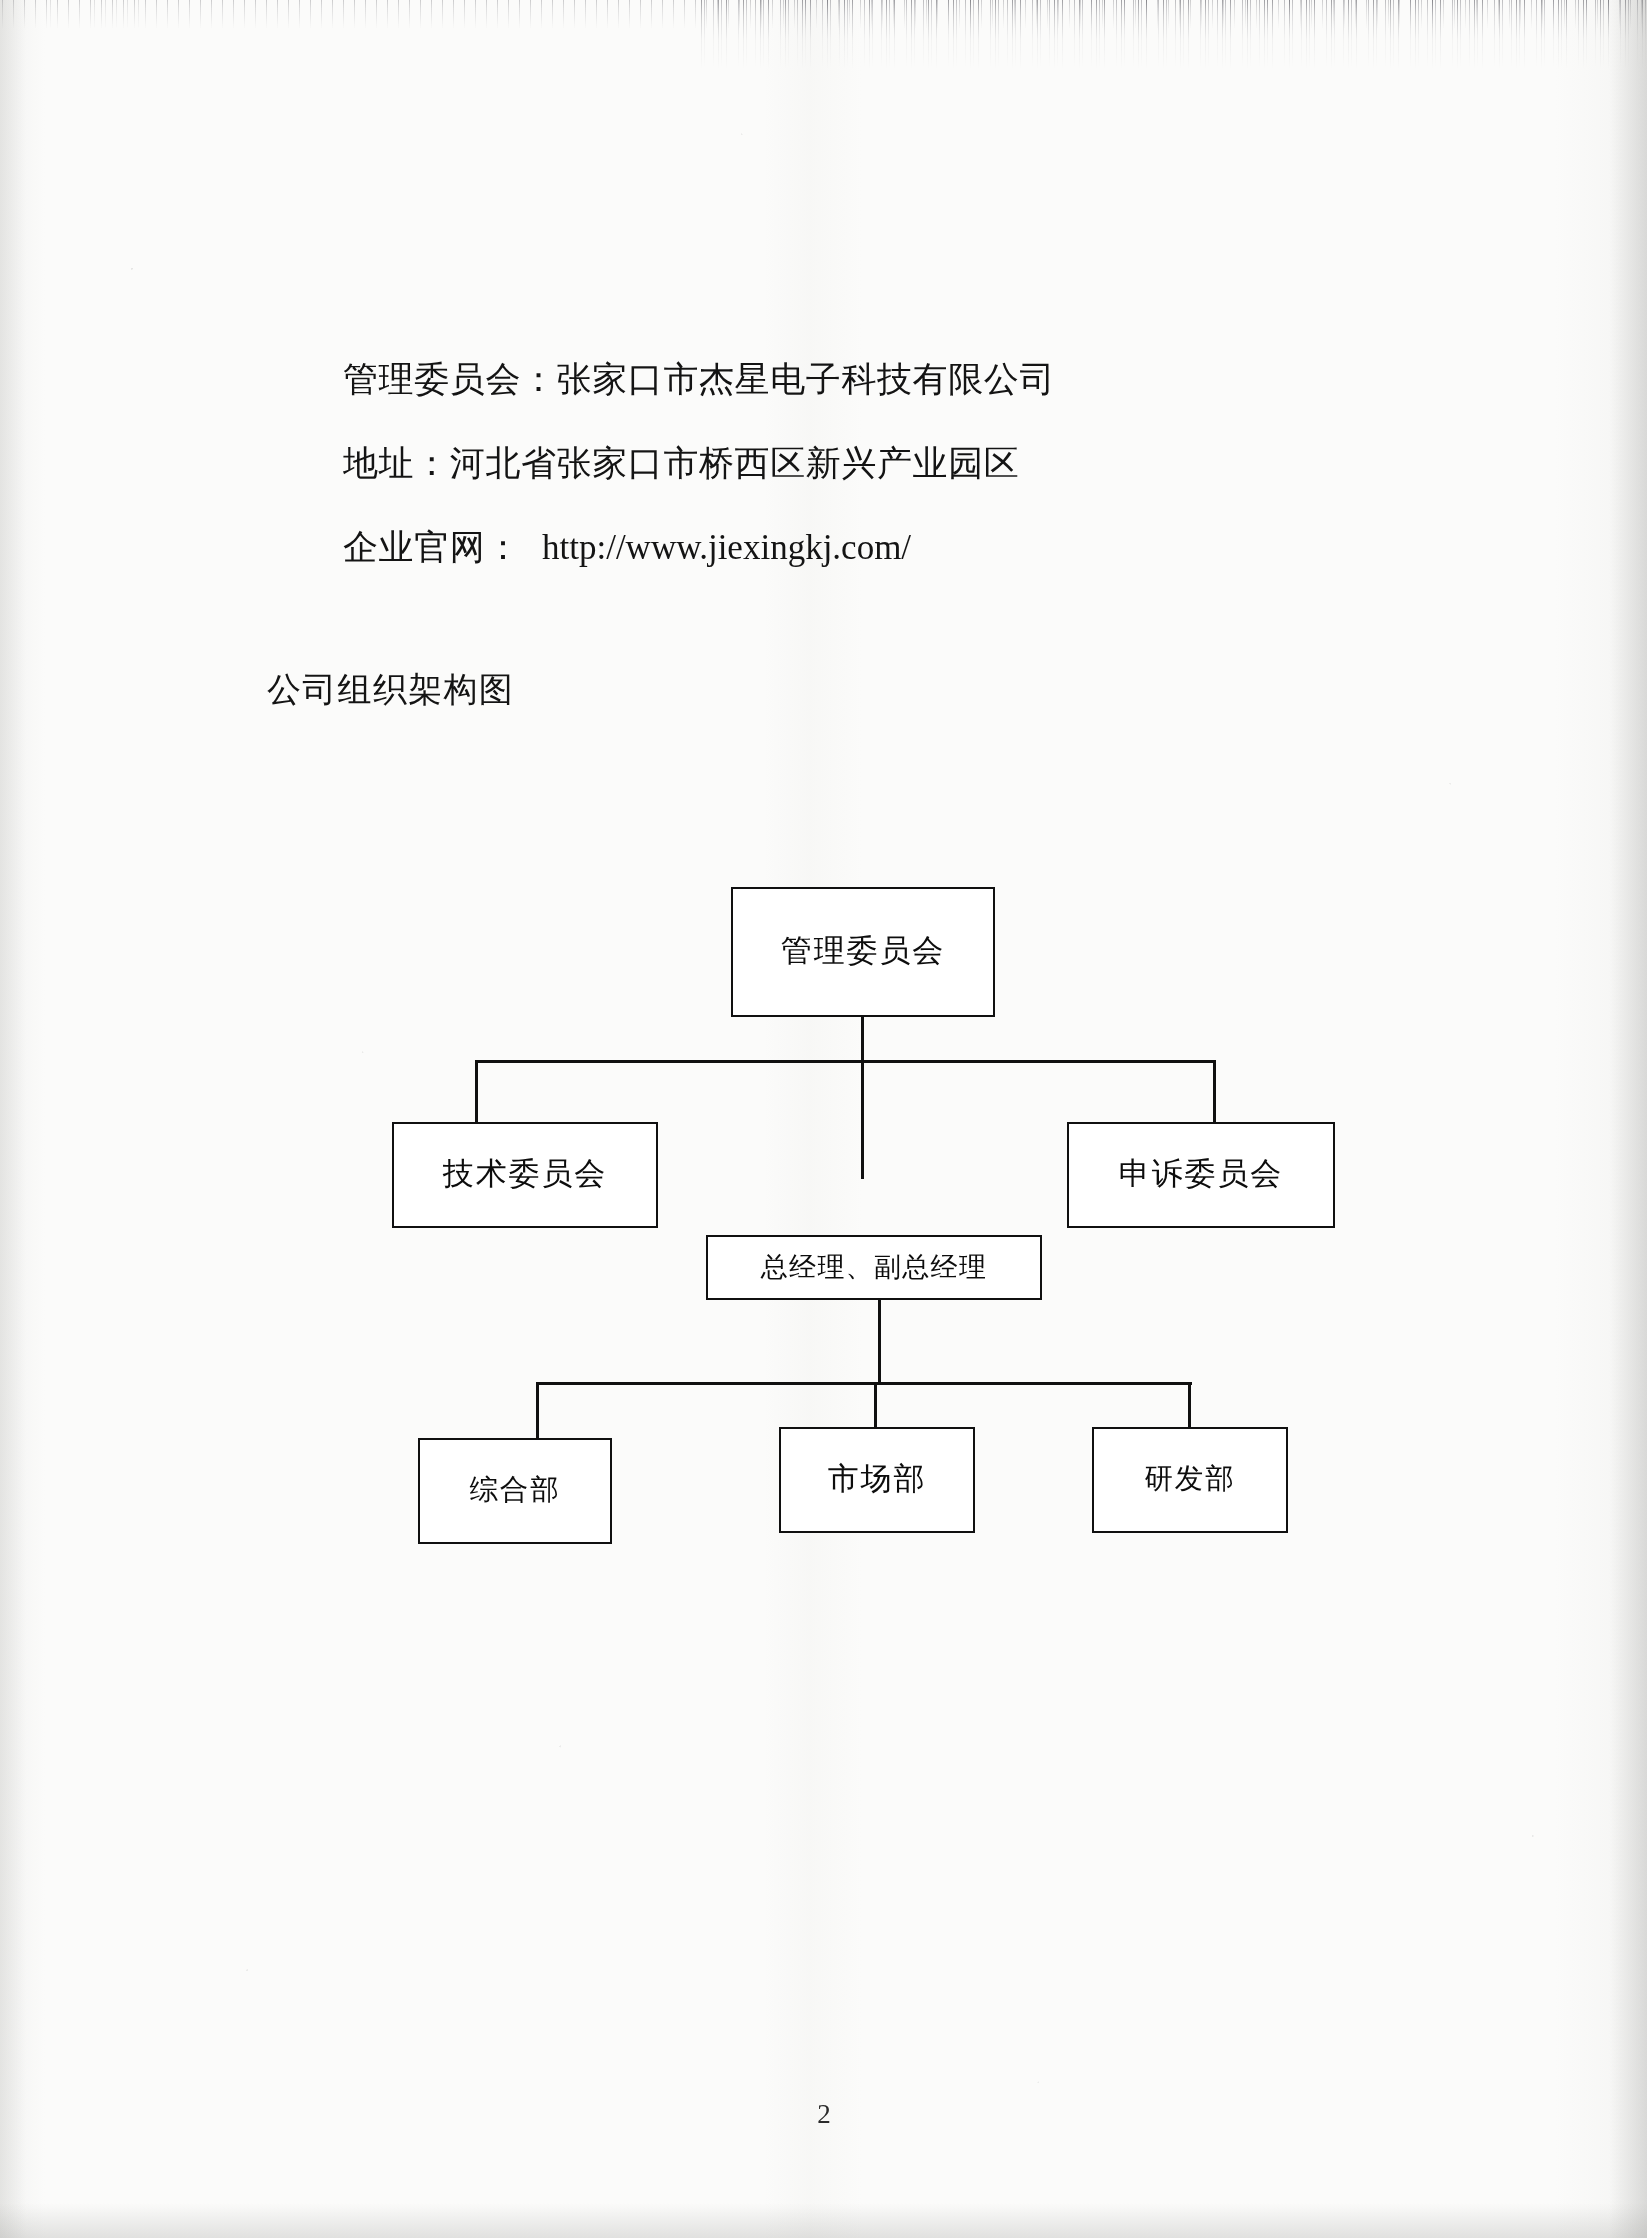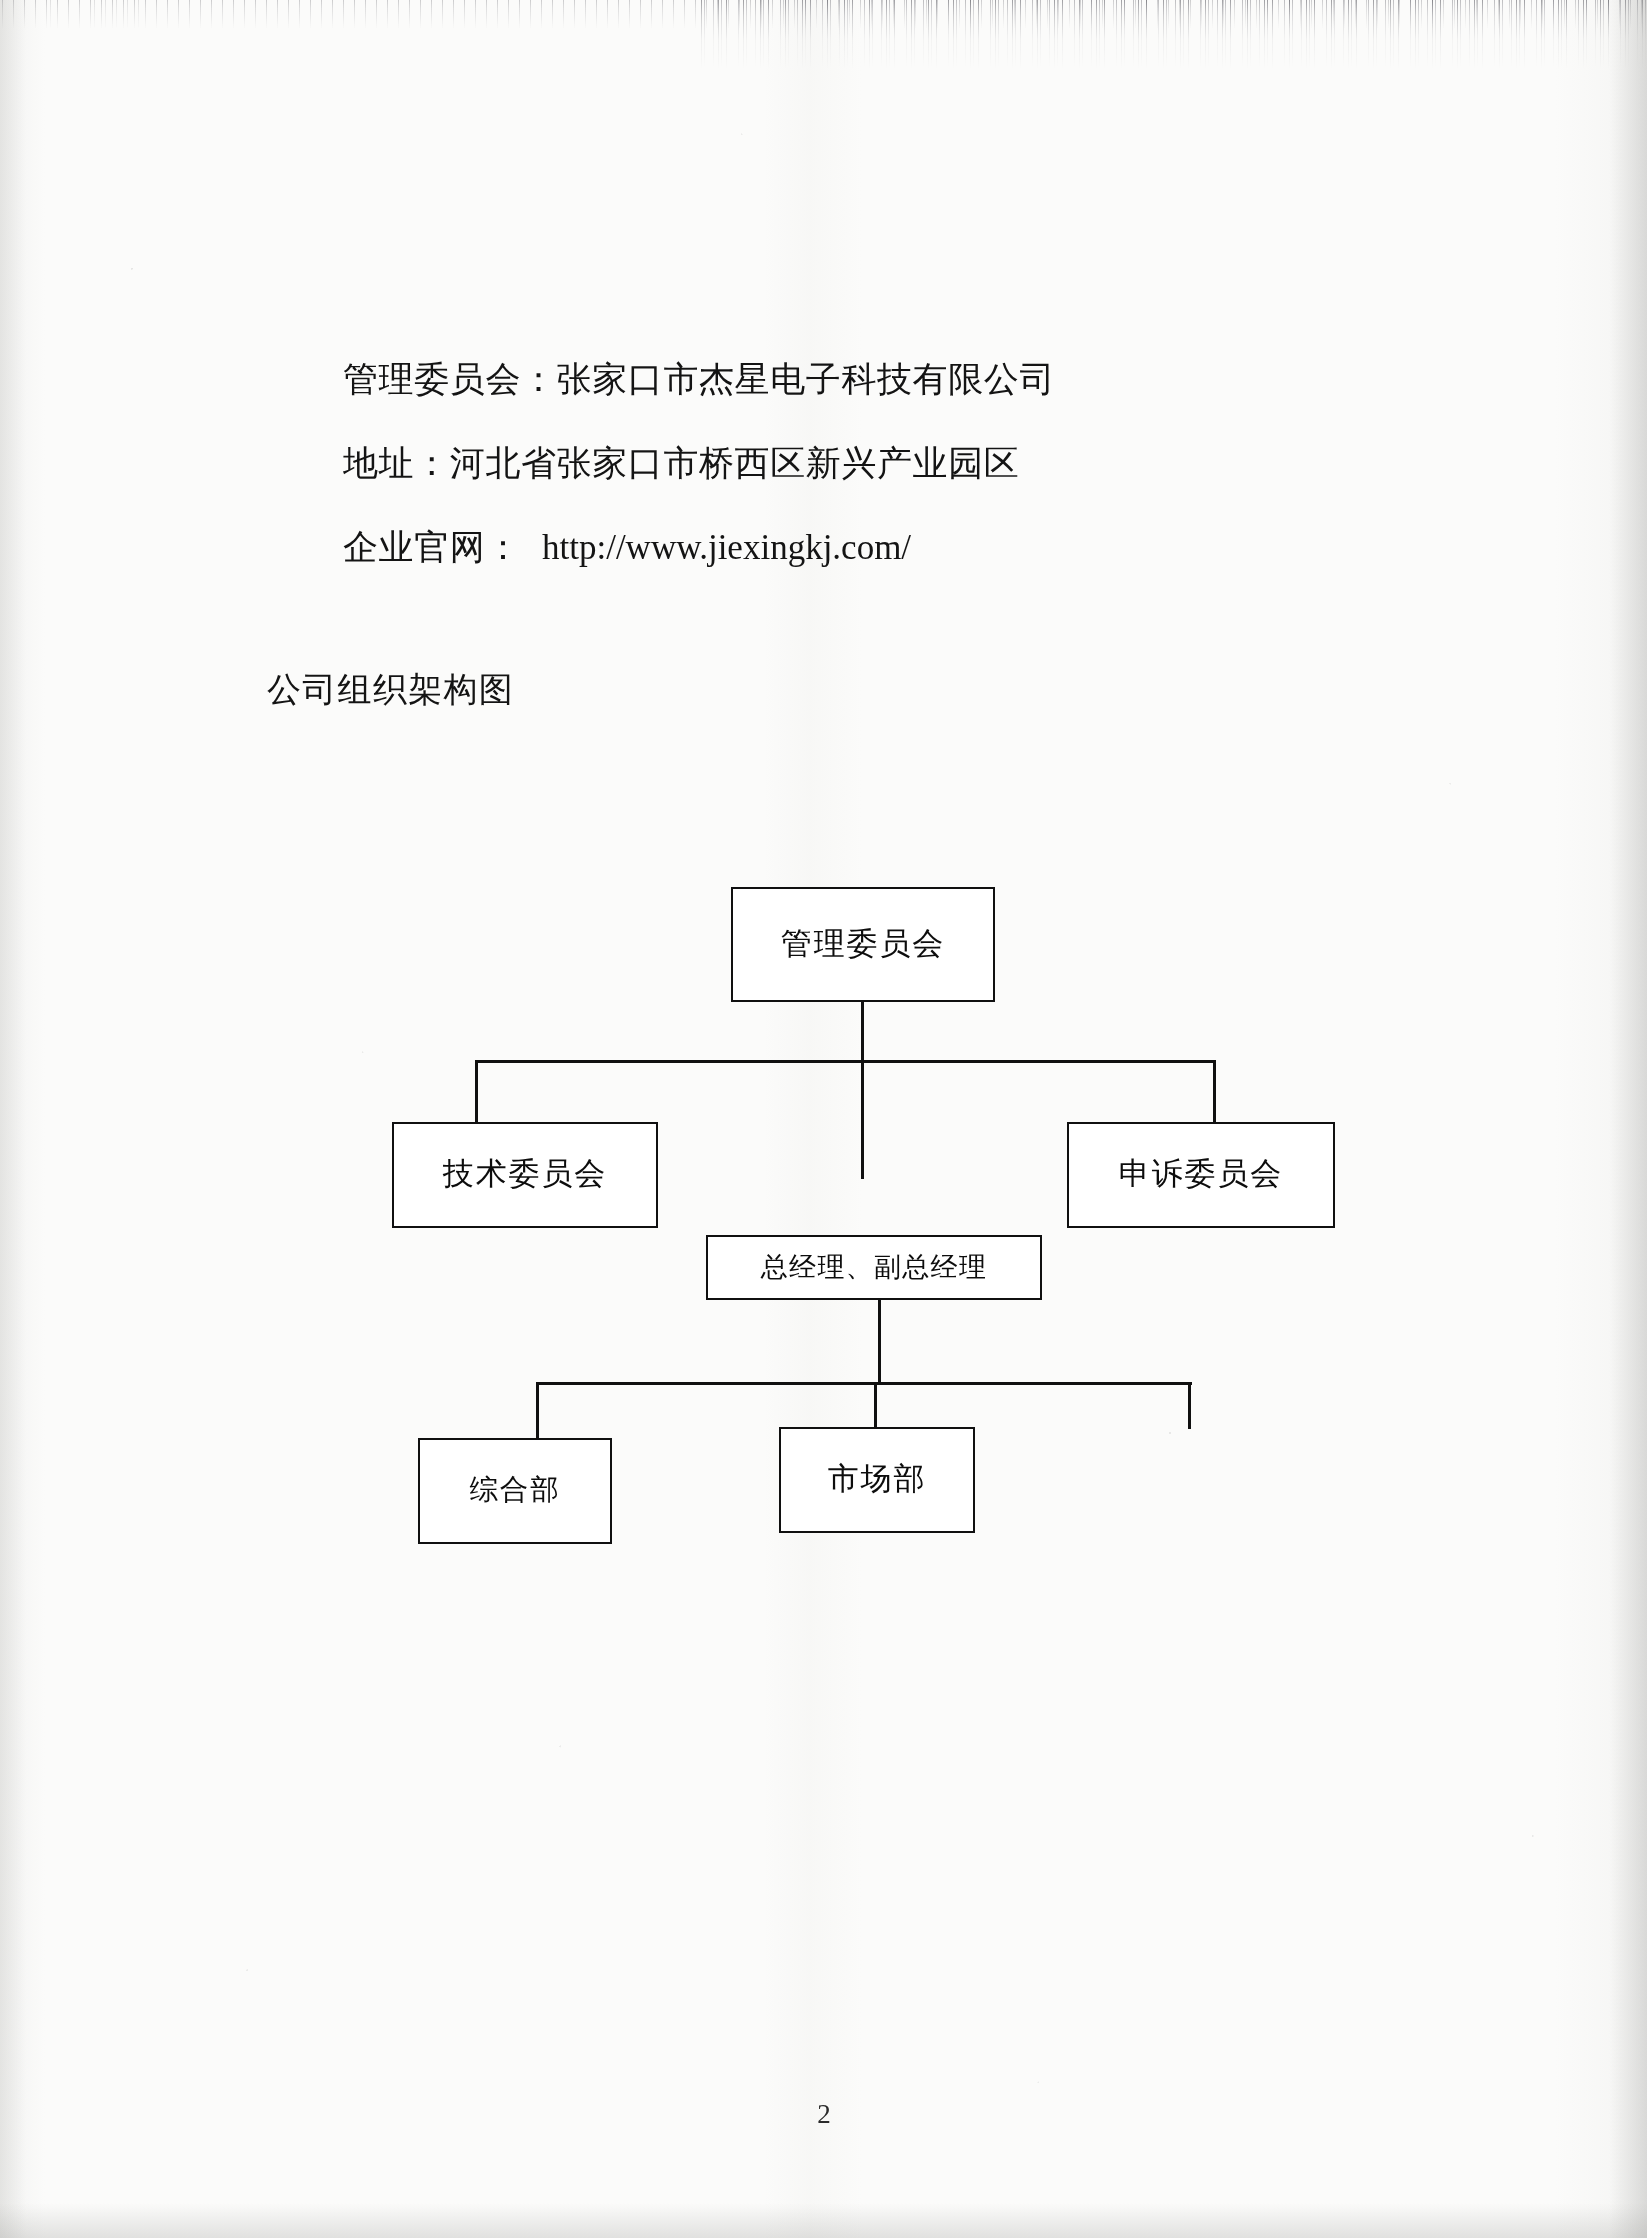--- a/index.html
+++ b/index.html
@@ -111,21 +111,21 @@
     border:2.6px solid #101010;
     background:#ffffff;
     display:flex; align-items:center; justify-content:center;
     color:#0d0d0d;
     font-family:"DejaVu Serif","Liberation Serif",serif;
     letter-spacing:1.9px;
     box-sizing:border-box;
   }
   .node span{ display:block; transform:translateY(-0.6px); }
 
-  #node-mgmt      { left:731px; top:887px; width:264px; height:115px; font-size:31px; }
+  #node-mgmt      { left:731px; top:887px; width:264px; height:130px; font-size:31px; }
   #node-tech      { left:392px;  top:1122px; width:266px; height:106px; font-size:31px; }
   #node-appeal    { left:1067px; top:1122px; width:268px; height:106px; font-size:31px; }
   #node-gm        { left:706px; top:1235px; width:336px; height:65px; font-size:27px; letter-spacing:1.3px;}
   #node-general   { left:418px;  top:1438px; width:194px; height:106px; font-size:28.5px; }
   #node-market    { left:779px; top:1427px; width:196px; height:106px; font-size:31px; }
   #node-rd        { left:1092px; top:1427px; width:196px; height:106px; font-size:28.5px; }
 
   .conn{ position:absolute; background:#101010; }
   .conn.v{ width:3.2px; }
   .conn.h{ height:3.2px; }
@@ -196,19 +196,22 @@
     </div>
     <div class="node" id="node-gm">
       <span>总经理、副总经理</span>
     </div>
     <div class="node" id="node-general">
       <span>综合部</span>
     </div>
     <div class="node" id="node-market">
       <span>市场部</span>
     </div>
+    <div class="node" id="node-rd">
+      <span>研发部</span>
+    </div>
 
   </div>
 
   <div class="page-number">2</div>
 
 </div>
 
 
 </body></html>

